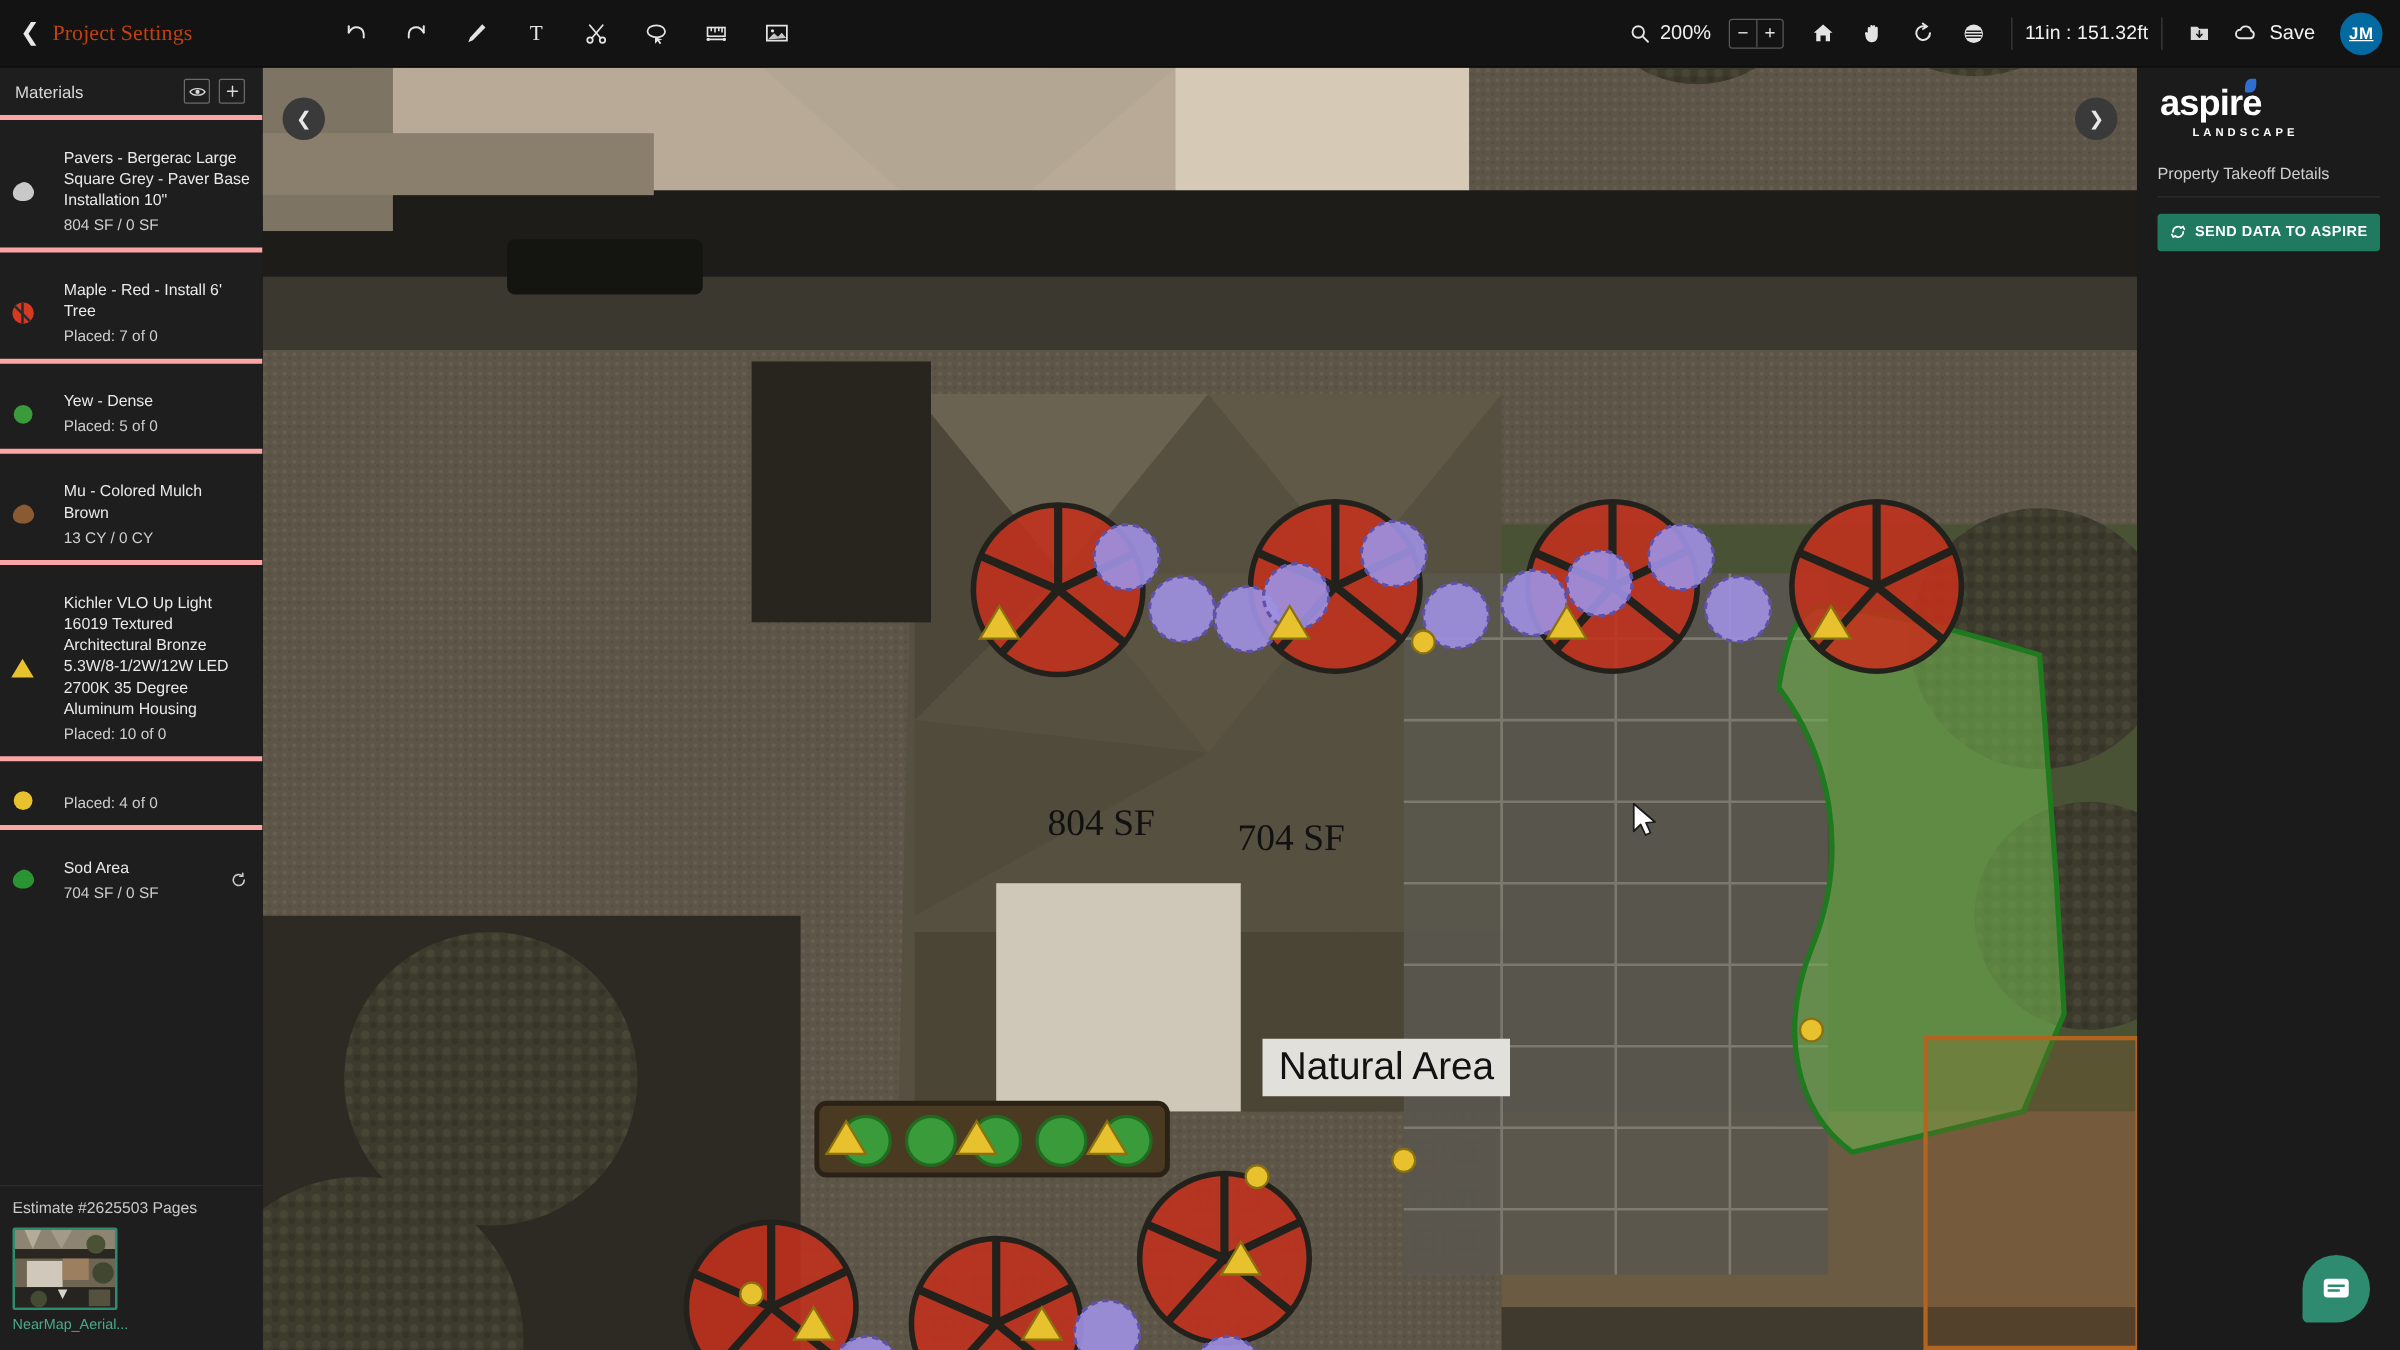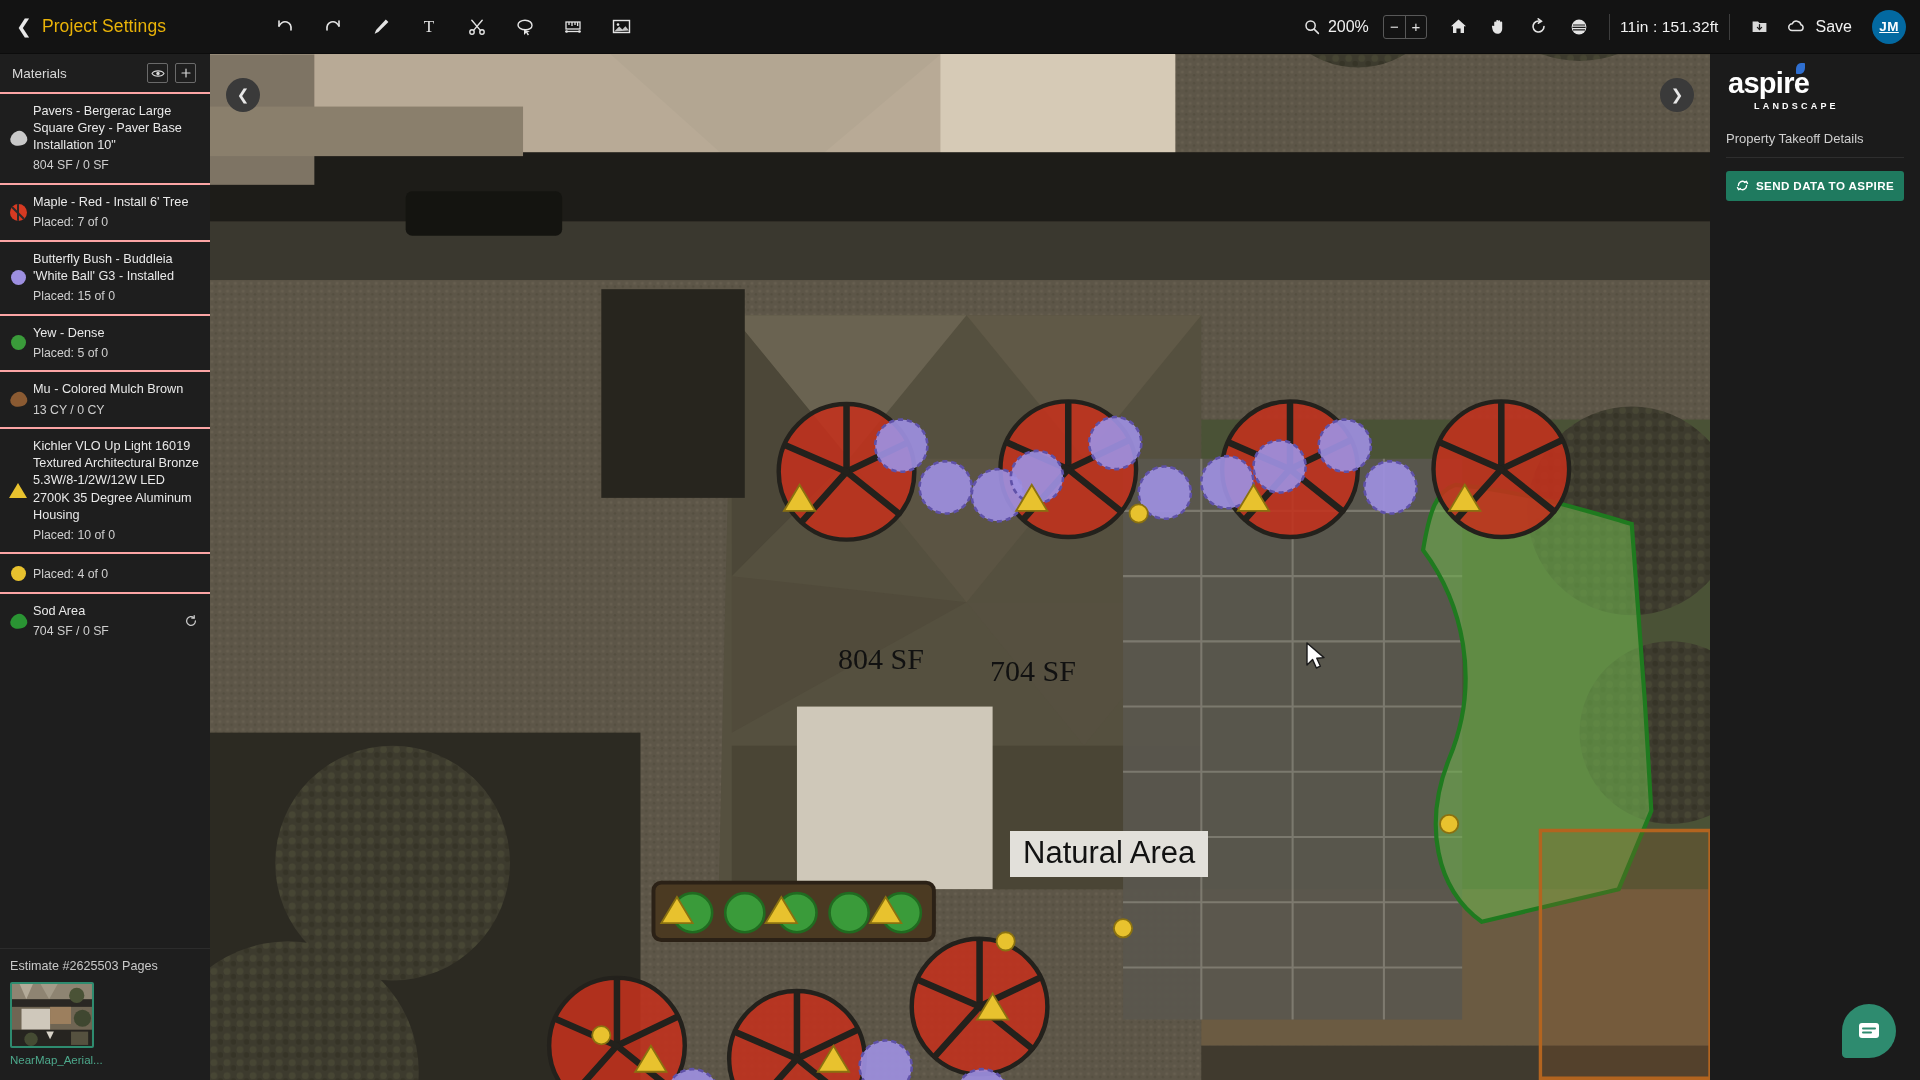--- a/index.html
+++ b/index.html
@@ -12,21 +12,21 @@
   .app { position: relative; width: 1920px; height: 1080px; display: flex; flex-direction: column; }
 
   
   .topbar {
     height: 54px; background: #131313; display: flex; align-items: center;
     flex: 0 0 54px; position: relative; z-index: 40;
     border-bottom: 1px solid #0c0c0c;
   }
   .back-group { display: flex; align-items: center; gap: 10px; padding-left: 16px; min-width: 258px; cursor: pointer; }
   .back-chevron { color: #e8e8e8; font-size: 19px; line-height: 1; font-weight: 300; }
-  .back-title { color: #eab308; font-size: 17.5px; letter-spacing: .1px; }
+  .back-title { color: #c2410c; font-size: 17.5px; letter-spacing: .1px; font-family: Liberation Serif, serif; }
 
   .tools { display: flex; align-items: center; gap: 10px; margin-left: 8px; }
   .tool-btn {
     width: 38px; height: 38px; display: flex; align-items: center; justify-content: center;
     border-radius: 4px; cursor: pointer;
   }
   .tool-btn svg { display: block; }
 
   .topbar-right {
     margin-left: auto; display: flex; align-items: center; gap: 0px; padding-right: 14px;
@@ -69,22 +69,22 @@
   }
   .mat-header-title { color: #d8d8d8; font-size: 13.5px; }
   .mat-header-actions { margin-left: auto; display: flex; gap: 7px; }
   .sq-btn {
     width: 21px; height: 20px; border: 1px solid #6a6a6a; border-radius: 2px;
     display: flex; align-items: center; justify-content: center; cursor: pointer;
   }
 
   .mat-list { flex: 1; overflow-y: auto; }
   .mat-item {
-    display: flex; align-items: center; gap: 5px; padding: 9px 10px 9px 8px;
-    border-top: 2px solid #fca5a5; cursor: pointer; position: relative;
+    display: flex; align-items: center; gap: 23px; padding: 22px 10px 9px 8px;
+    border-top: 4px solid #fca5a5; cursor: pointer; position: relative;
   }
   .mat-swatch { flex: 0 0 20px; width: 20px; display: flex; align-items: center; justify-content: center; }
   .mat-text { flex: 1; min-width: 0; }
   .mat-name { color: #e9e9e9; font-size: 12.7px; line-height: 1.35; }
   .mat-sub { color: #cfcfcf; font-size: 12.3px; line-height: 1.35; margin-top: 3px; }
   .mat-right-icon { flex: 0 0 18px; display: flex; align-items: center; justify-content: center; }
 
   
   .blob { width: 17px; height: 15px; border-radius: 58% 42% 40% 60% / 55% 60% 40% 45%; transform: rotate(-18deg); }
   .dot-circ { width: 15px; height: 15px; border-radius: 50%; }
@@ -309,29 +309,20 @@
               <div class="mat-sub">804 SF / 0 SF</div>
             </div>
           </div>
           <div class="mat-item">
             <div class="mat-swatch">
               <div class="maple-ic" style="background: rgb(214, 58, 34);"></div>
             </div>
             <div class="mat-text">
               <div class="mat-name">Maple - Red - Install 6' Tree</div>
               <div class="mat-sub">Placed: 7 of 0</div>
-            </div>
-          </div>
-          <div class="mat-item">
-            <div class="mat-swatch">
-              <div class="dot-circ" style="background: rgb(157, 143, 224);"></div>
-            </div>
-            <div class="mat-text">
-              <div class="mat-name">Butterfly Bush - Buddleia 'White Ball' G3 - Installed</div>
-              <div class="mat-sub">Placed: 15 of 0</div>
             </div>
           </div>
           <div class="mat-item">
             <div class="mat-swatch">
               <div class="dot-circ" style="background: rgb(58, 155, 58);"></div>
             </div>
             <div class="mat-text">
               <div class="mat-name">Yew - Dense</div>
               <div class="mat-sub">Placed: 5 of 0</div>
             </div>

